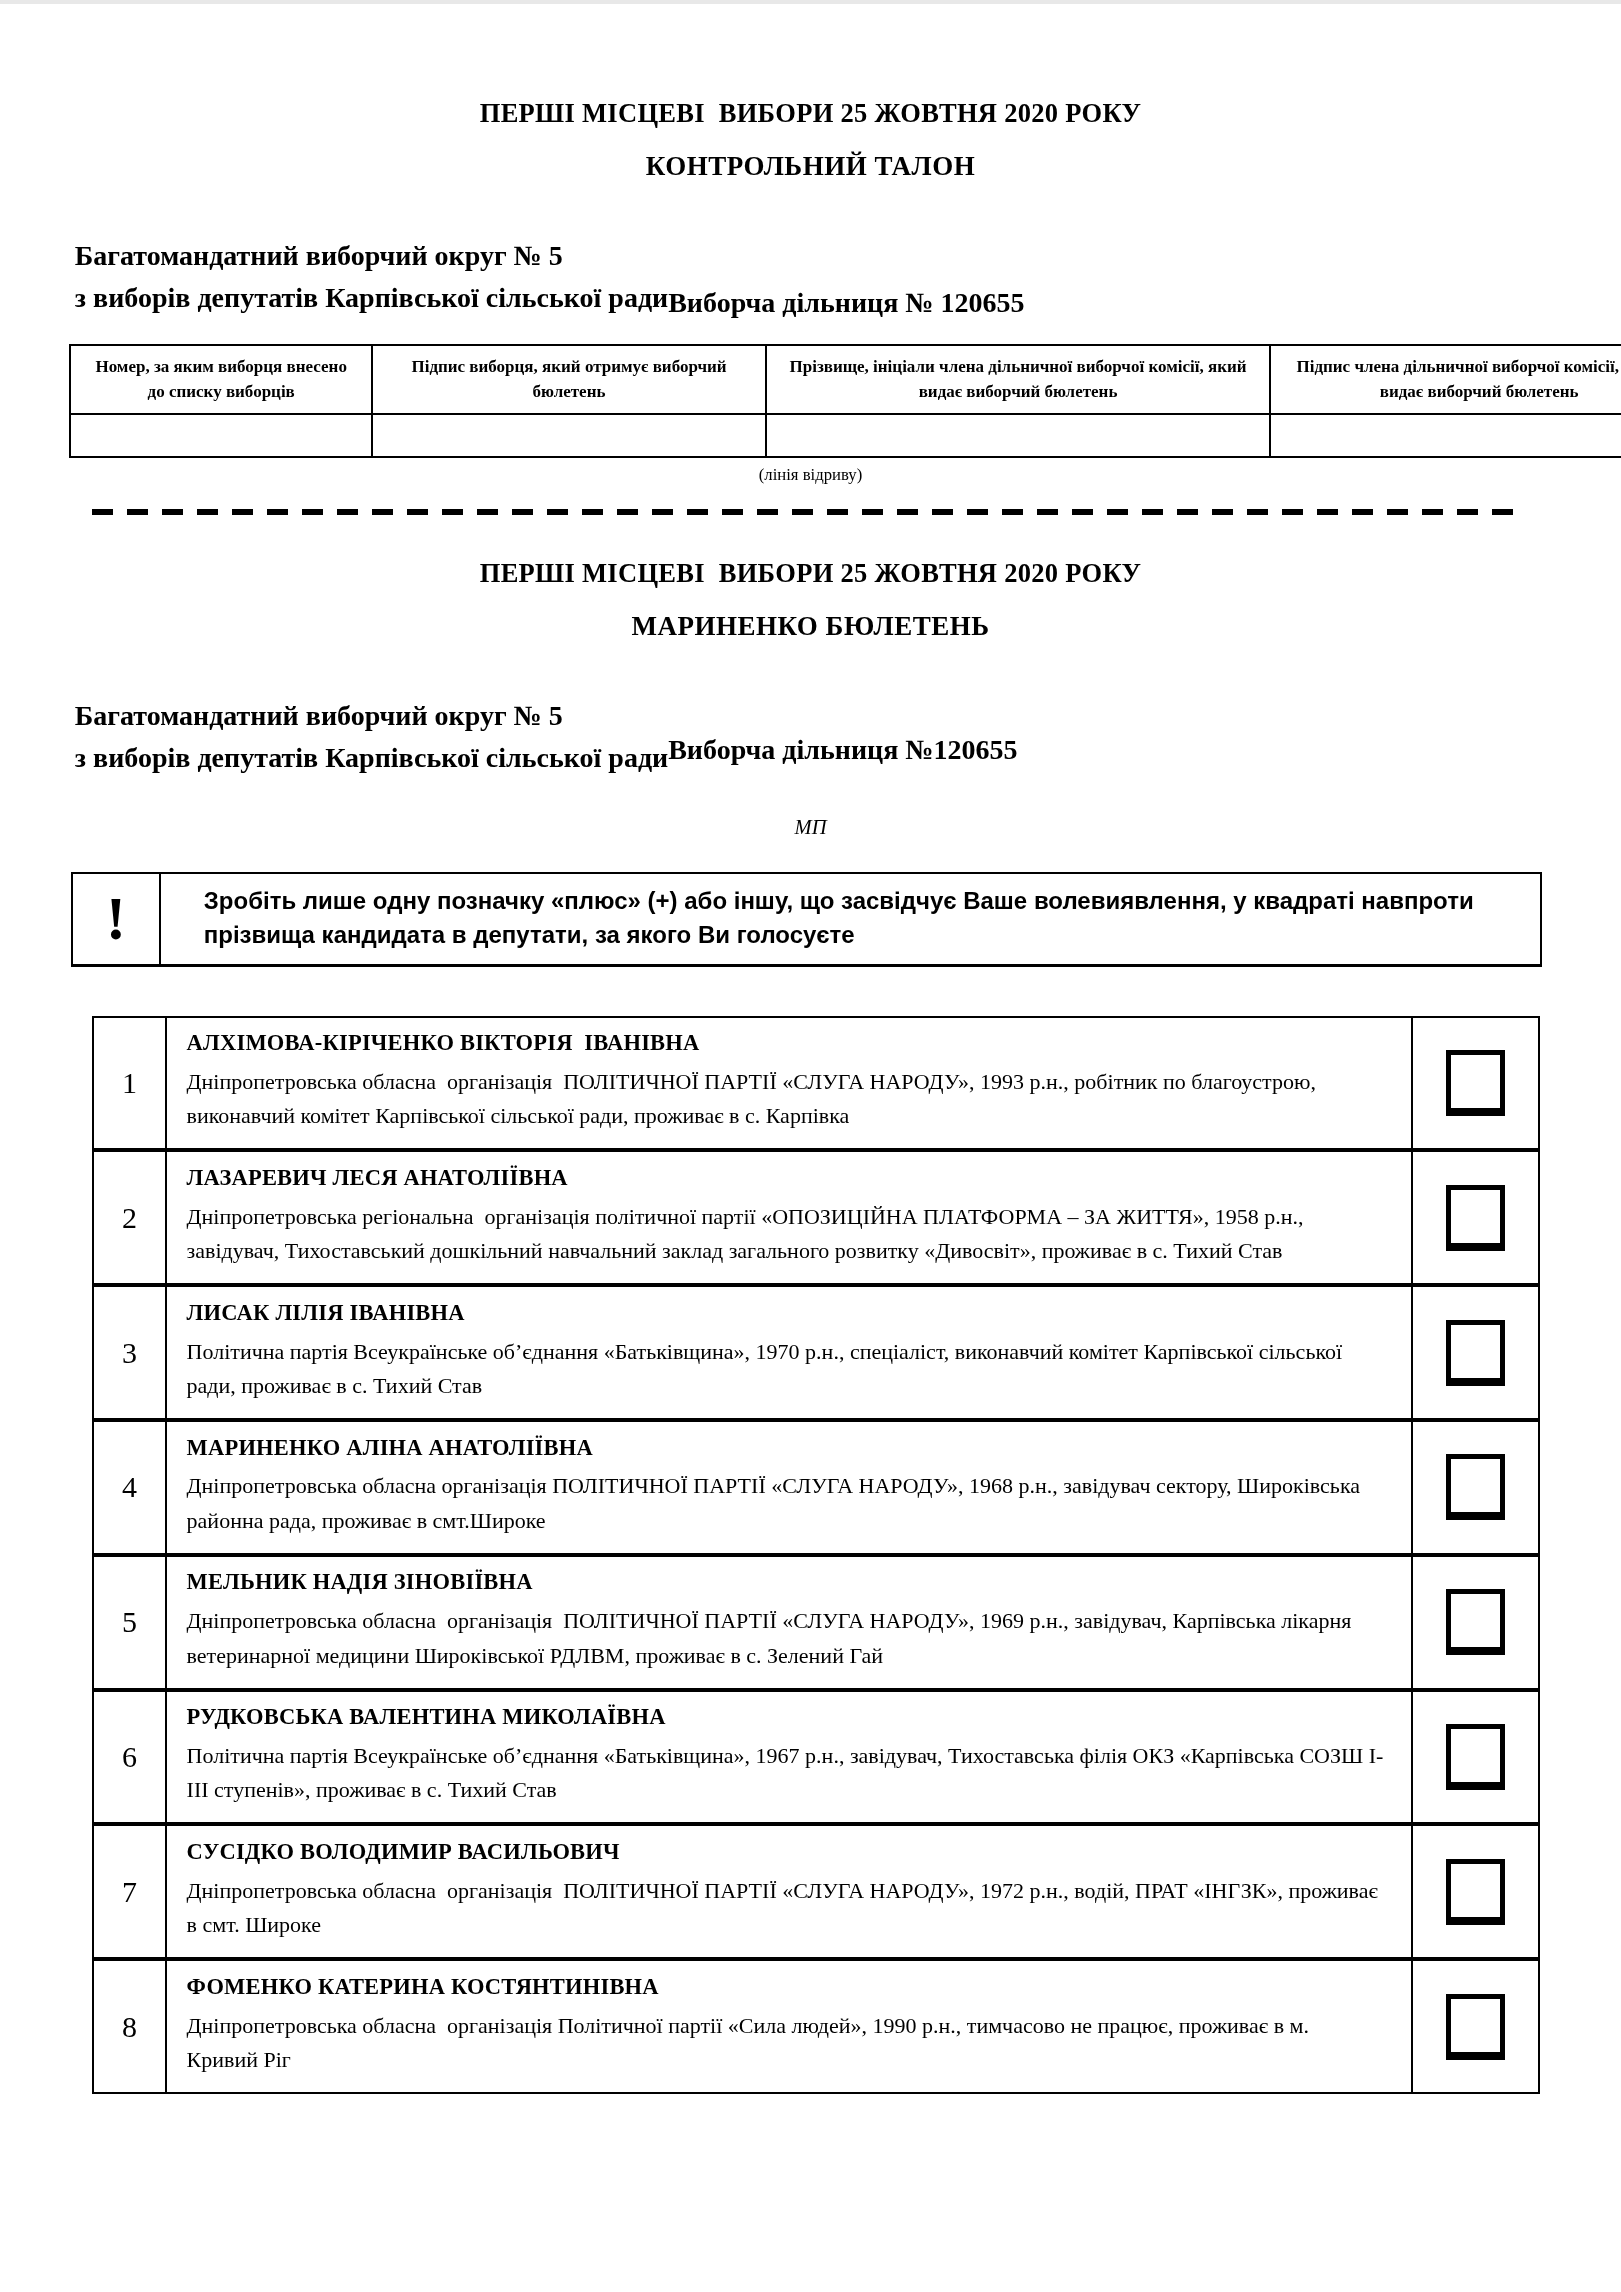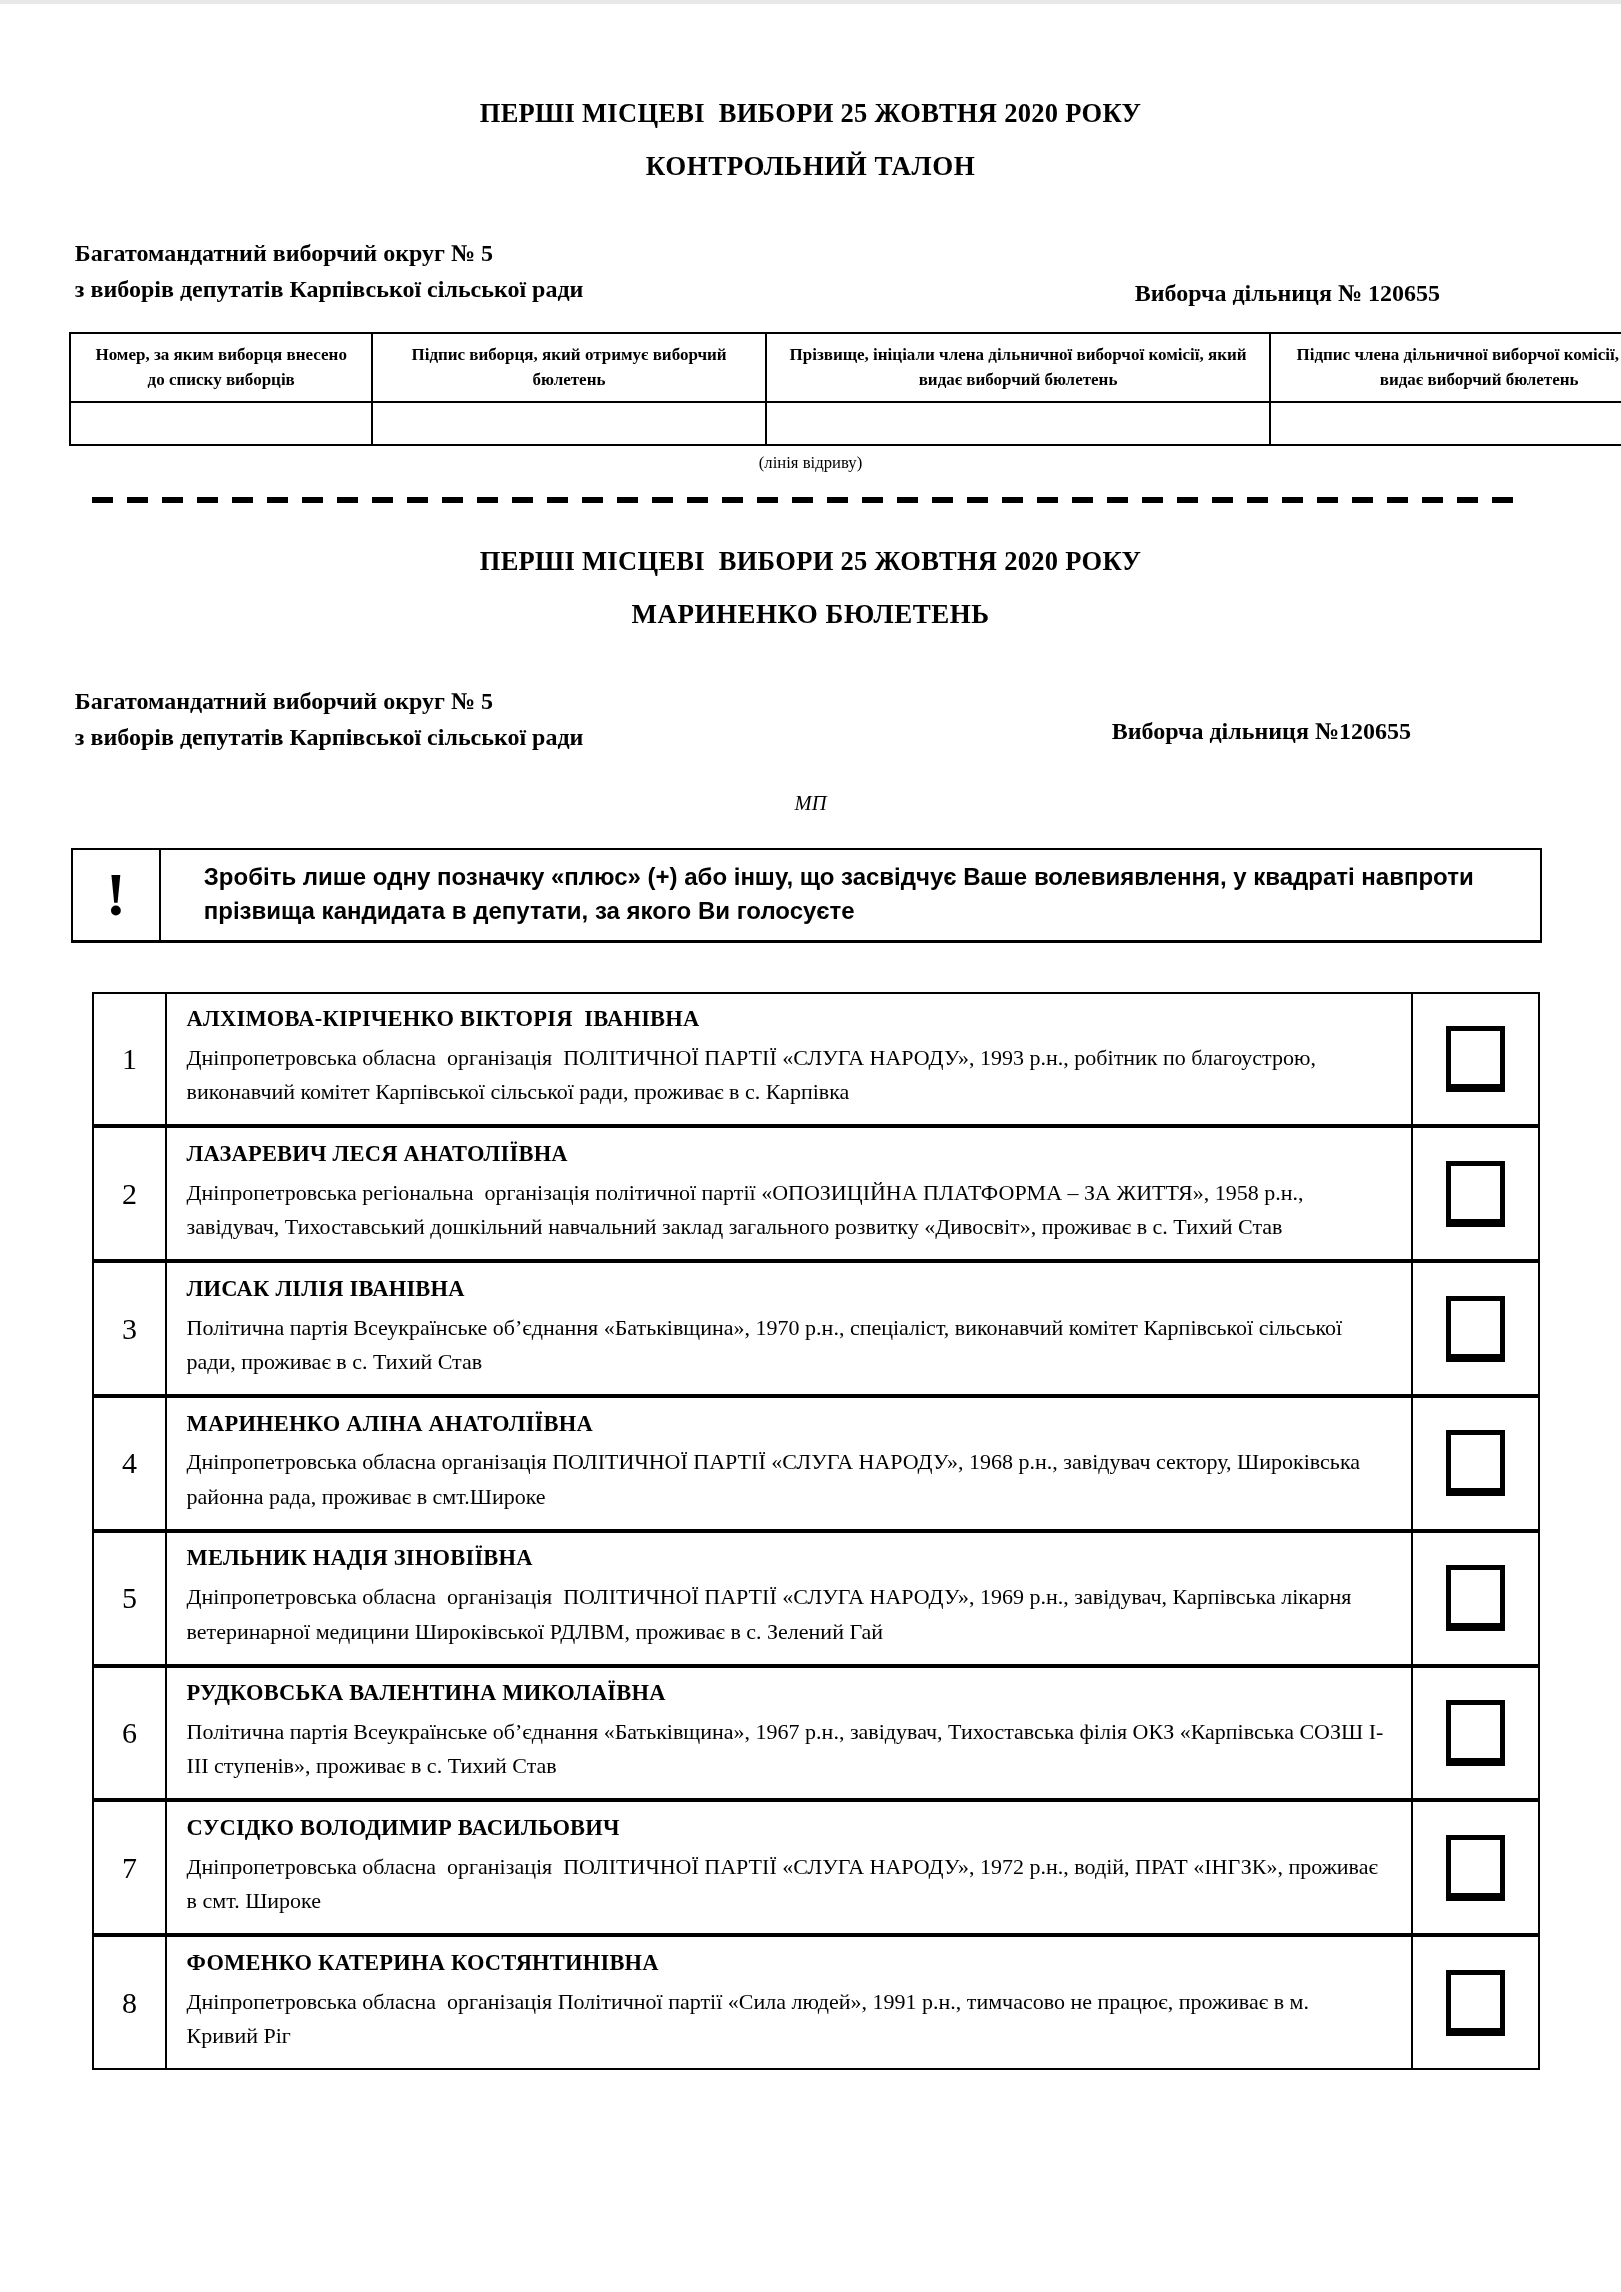--- a/index.html
+++ b/index.html
@@ -20,22 +20,22 @@
   
   .election-title {
     text-align:center; font-weight:bold; font-size:26.5px; letter-spacing:0.3px;
   }
   .doc-title {
     text-align:center; font-weight:bold; font-size:27px; margin-top:21.6px; letter-spacing:0.5px;
   }
 
   
   .district-row {
-    display:flex; justify-content:space-between;
-    font-weight:bold; font-size:24px;
+    display:flex; 
+    font-weight:bold; font-size:28px;
     margin-top:53px;
   }
   .district-left { padding-left:11.8px; line-height:1.5; }
   .station-coupon { align-self:flex-end; padding-right:118px; }
   .station-ballot { align-self:center; padding-right:147px; margin-top:25.5px; }
 
   
   table.coupon {
     border-collapse:collapse; table-layout:fixed;
     width:1620px; margin:25.5px auto 0 5.9px;
@@ -229,21 +229,21 @@
             <div class="cand-details pre">Дніпропетровська обласна  організація  ПОЛІТИЧНОЇ ПАРТІЇ «СЛУГА НАРОДУ», 1972 р.н., водій, ПРАТ «ІНГЗК», проживає в смт. Широке</div>
           </td>
           <td class="boxcell">
               <div class="checkbox"></div>
             </td>
         </tr>
         <tr>
           <td class="num">8</td>
           <td class="info">
             <div class="cand-name pre">ФОМЕНКО КАТЕРИНА КОСТЯНТИНІВНА</div>
-            <div class="cand-details pre">Дніпропетровська обласна  організація Політичної партії «Сила людей», 1991 р.н., тимчасово не працює, проживає в м. Кривий Ріг</div>
+            <div class="cand-details pre">Дніпропетровська обласна  організація Політичної партії «Сила людей», 1990 р.н., тимчасово не працює, проживає в м. Кривий Ріг</div>
           </td>
           <td class="boxcell">
               <div class="checkbox"></div>
             </td>
         </tr>
       </tbody>
     </table>
   </section>
 
 </div>

